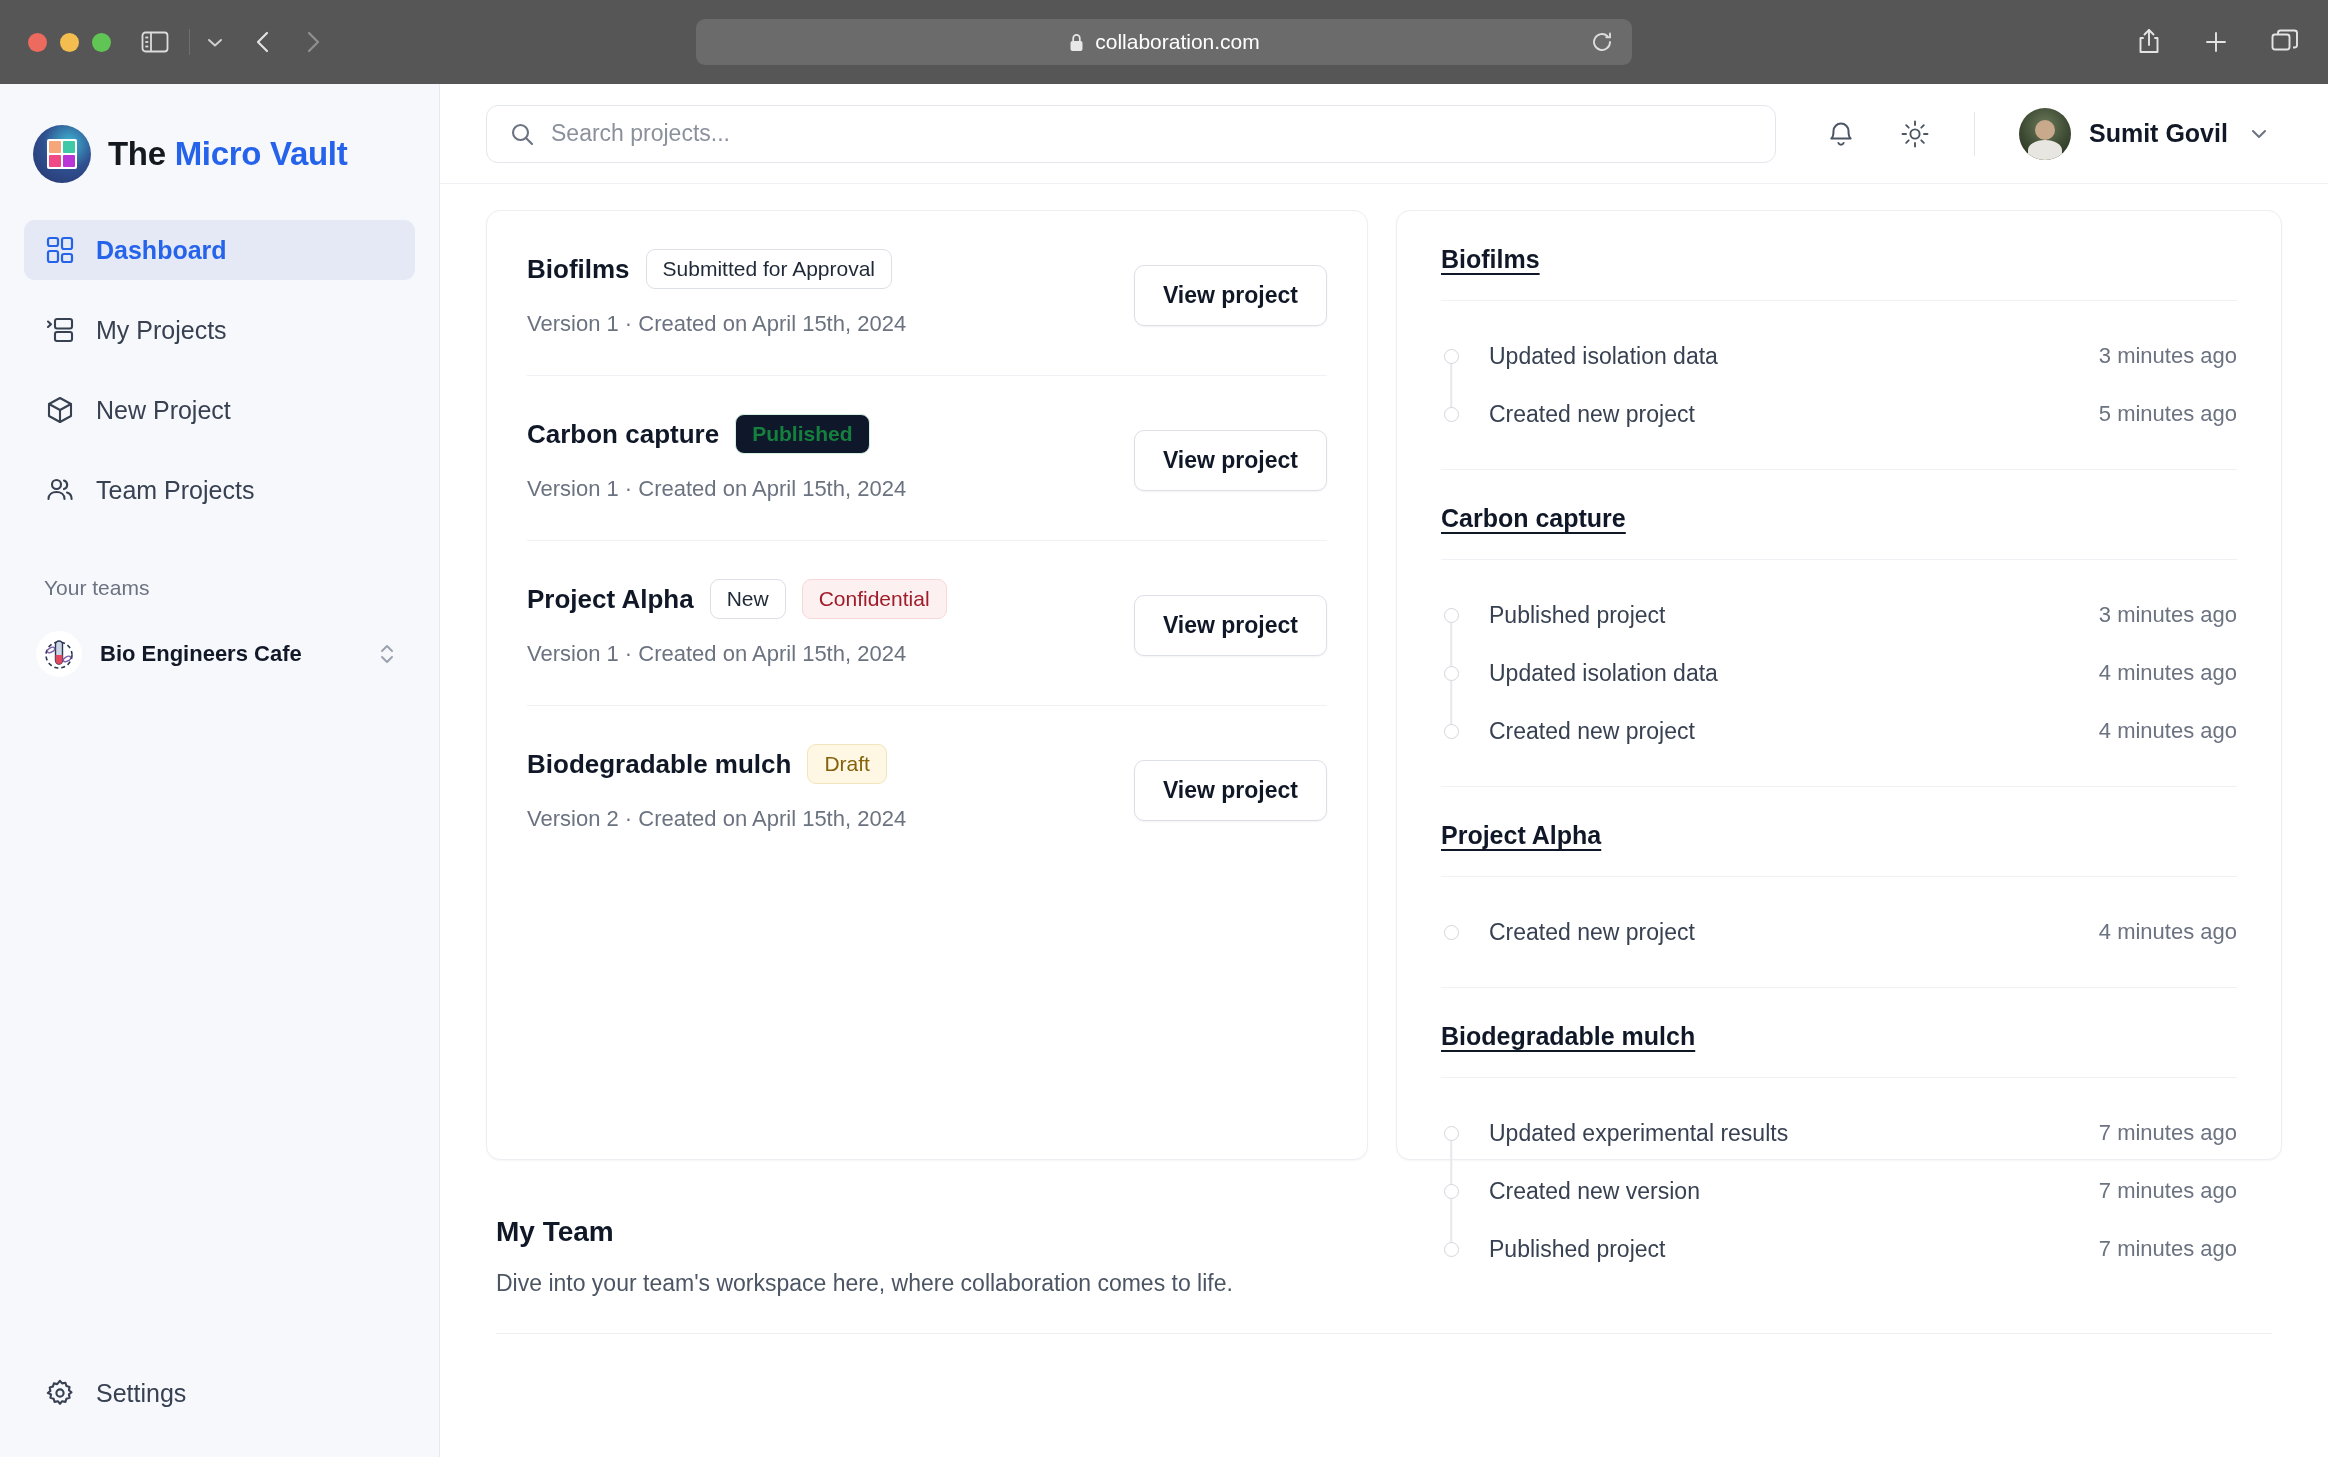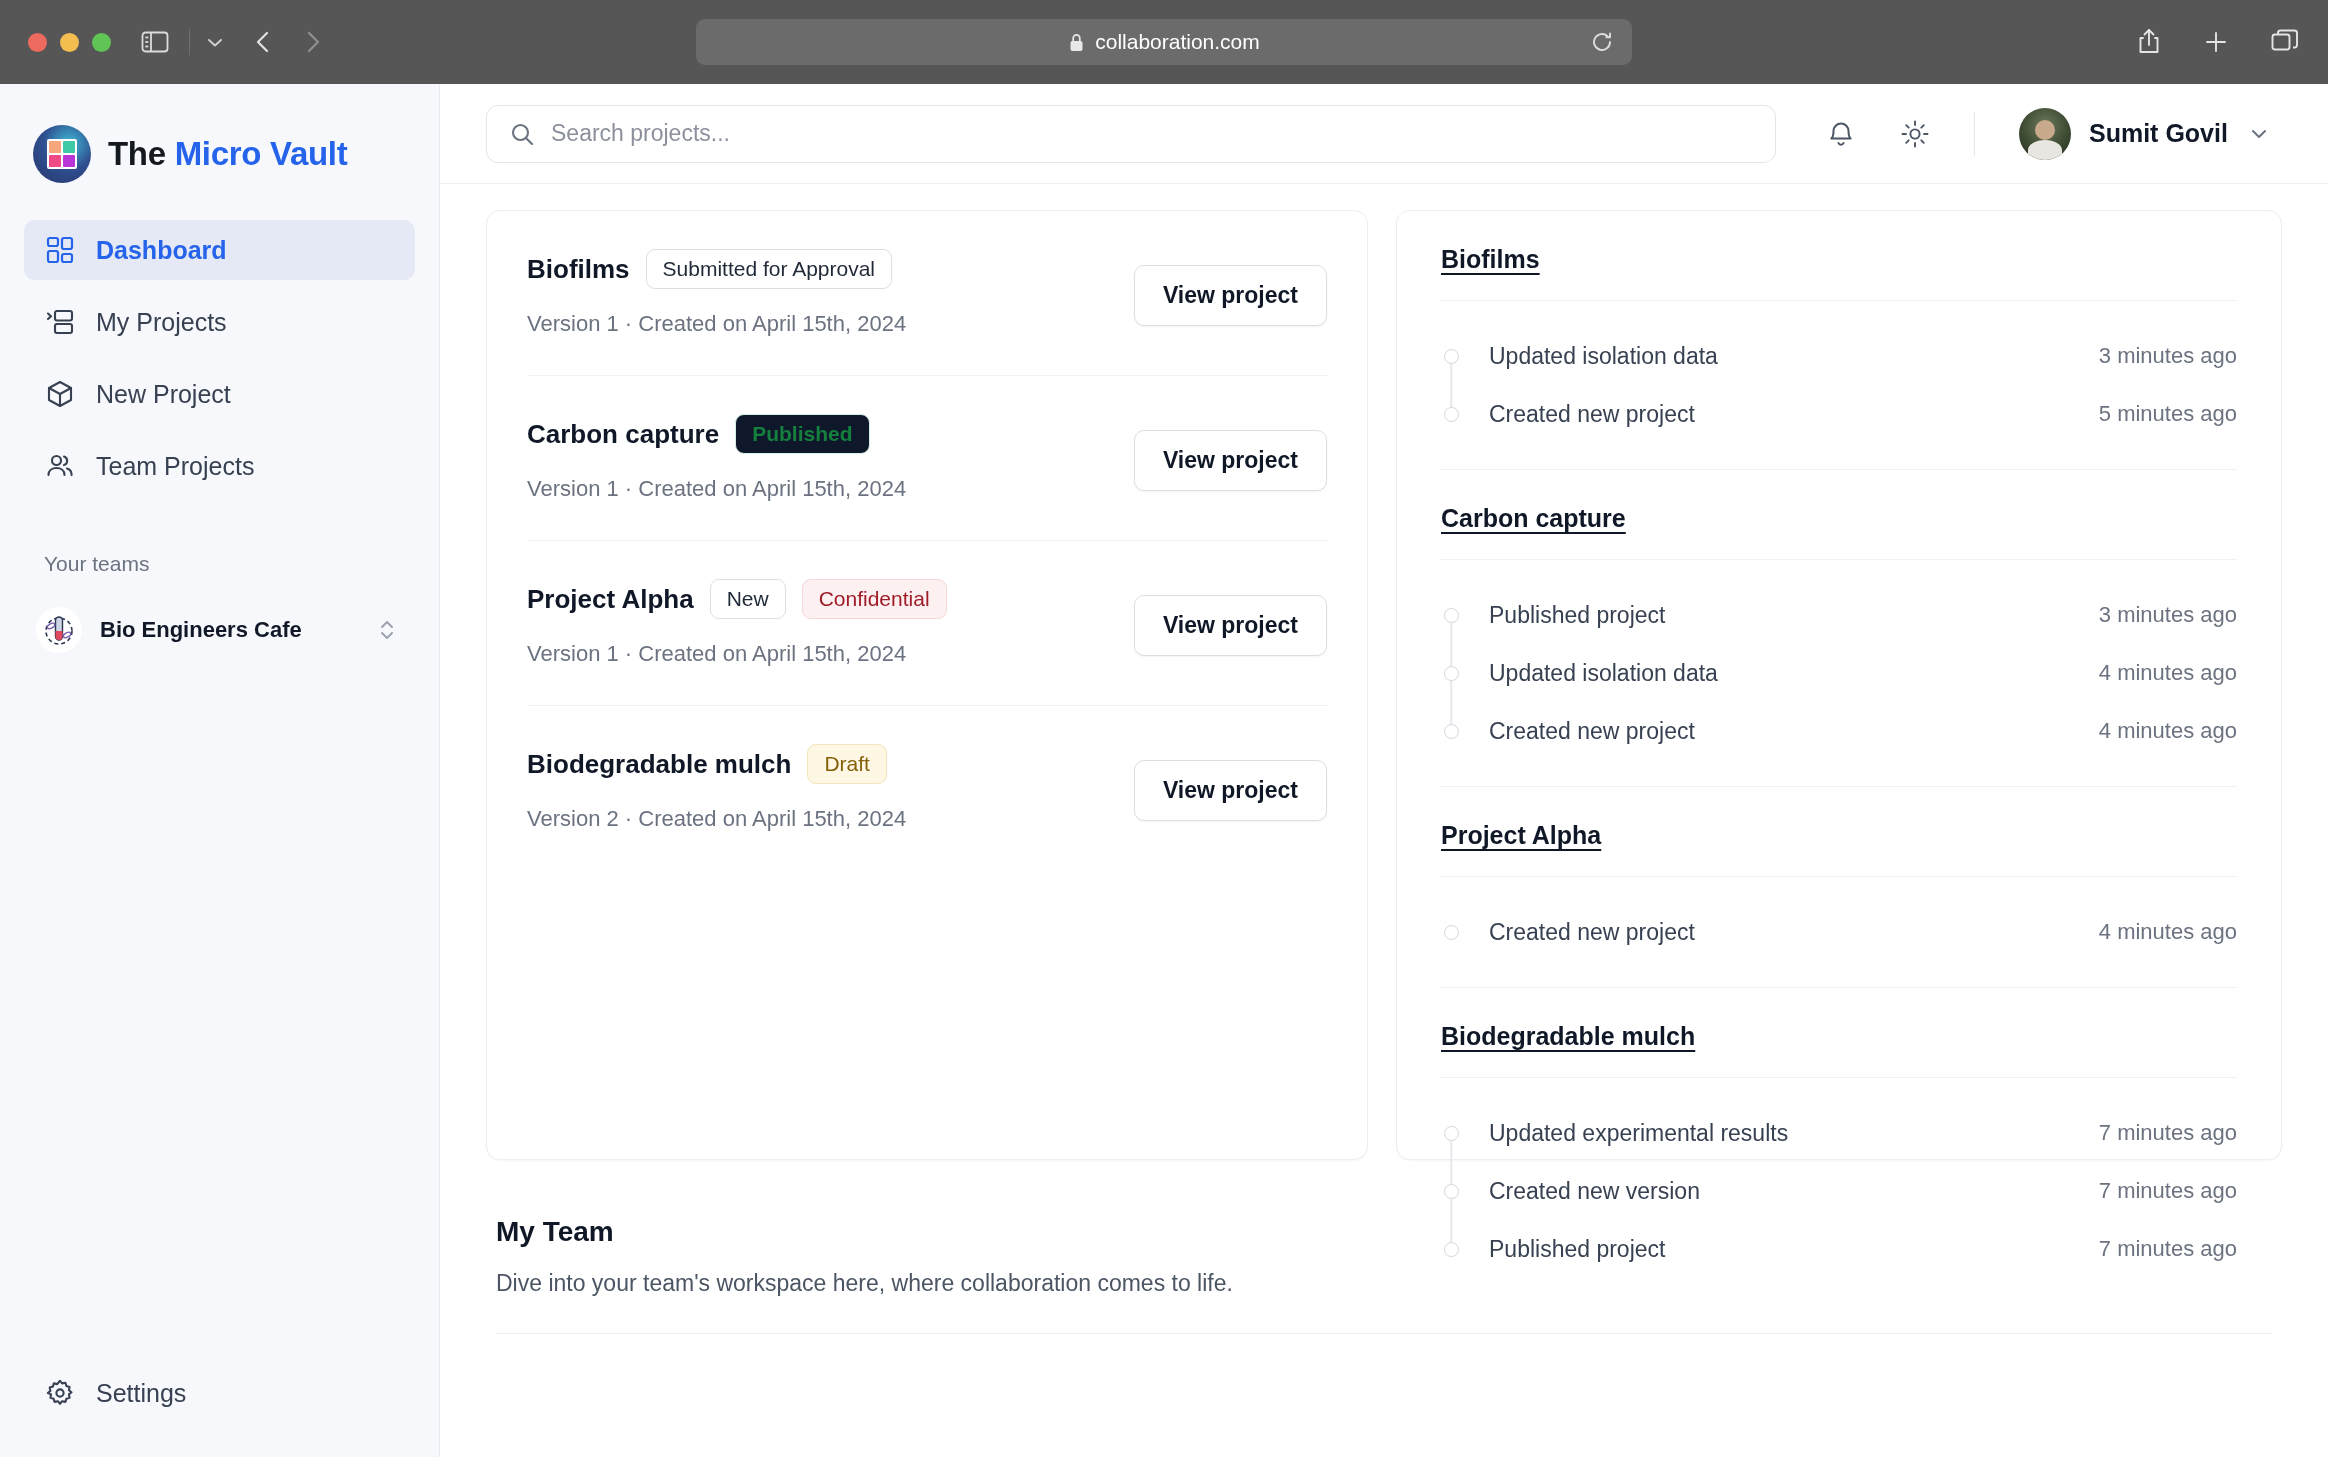--- a/index.html
+++ b/index.html
@@ -70,21 +70,21 @@
   }
   .brand-grid {
     width: 30px; height: 30px;
     display: grid; grid-template-columns: 1fr 1fr; grid-template-rows: 1fr 1fr;
     gap: 2px; background: #ffffff; padding: 2px; border-radius: 2px;
   }
   .brand-grid i { display: block; border-radius: 1px; }
   .brand-text { font-size: 33px; font-weight: 700; color: #14181f; letter-spacing: -0.3px; white-space: nowrap; }
   .brand-text .accent { color: #2563eb; }
 
-  .nav { margin-top: 36px; padding: 0 24px; display: flex; flex-direction: column; gap: 12px; }
+  .nav { margin-top: 36px; padding: 0 24px; display: flex; flex-direction: column; gap: 20px; }
   .nav-item {
     display: flex; align-items: center; gap: 20px;
     height: 60px; padding: 0 20px;
     border-radius: 11px;
     color: #374151; font-size: 25px; font-weight: 500;
     cursor: pointer;
   }
   .nav-item.active { background: #e4e9f5; color: #2563eb; font-weight: 700; }
   .nav-item .nav-ico { width: 32px; height: 32px; display: flex; align-items: center; justify-content: center; flex-shrink: 0; }
 

